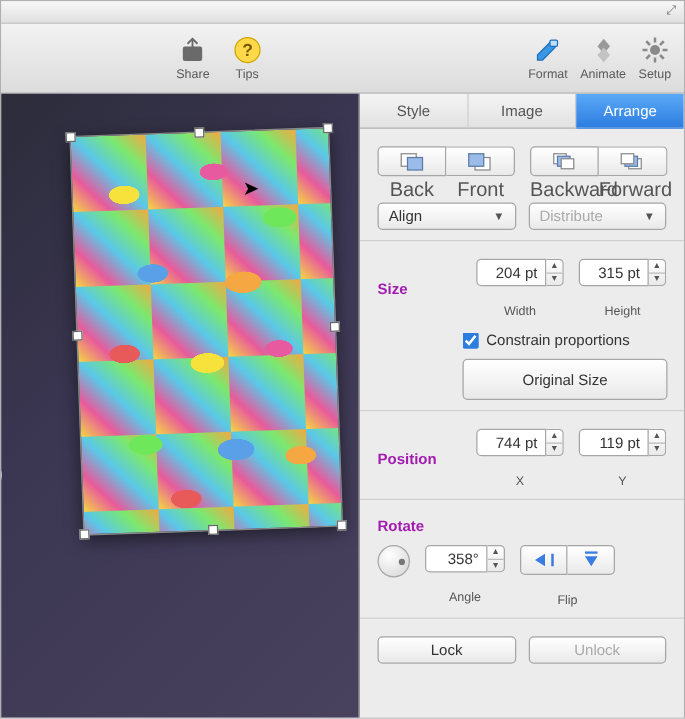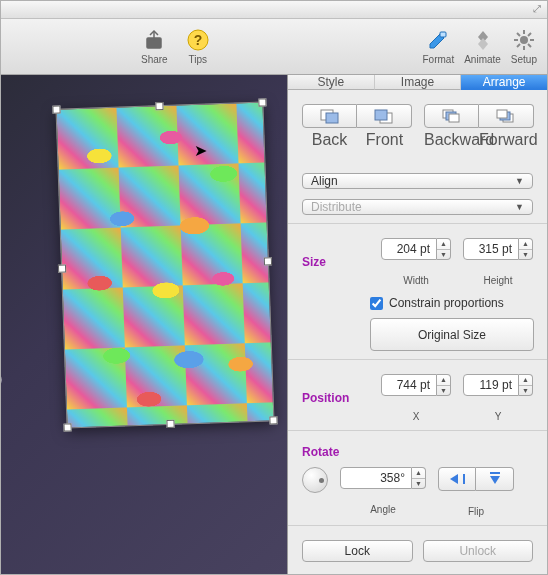--- a/index.html
+++ b/index.html
@@ -52,21 +52,21 @@
 
   .segbtns { display: flex; gap: 12px; justify-content: space-between; }
   .segpair { display: flex; }
   .segbtn { width: 55px; height: 24px; background: linear-gradient(#ffffff,#e9e9e9); border: 1px solid #a6a6a6; display: flex; align-items: center; justify-content: center; cursor: pointer; }
   .segbtn:first-child { border-radius: 4px 0 0 4px; }
   .segbtn:last-child { border-radius: 0 4px 4px 0; border-left: none; }
   .segcaptions { display: flex; gap: 12px; justify-content: space-between; margin-top: 3px; }
   .captionpair { display: flex; }
   .cap { width: 55px; text-align: center; font-size: 16px; color: #555; }
 
-  .row-ab { display: flex; gap: 10px; margin-top: 24px; flex-direction: column; }
+  .row-ab { display: flex; gap: 10px; margin-top: 0; }
   .dropdown { flex: 1; height: 22px; background: linear-gradient(#ffffff,#e9e9e9); border: 1px solid #a6a6a6; border-radius: 4px; display: flex; align-items: center; padding: 0 8px; justify-content: space-between; font-size: 12px; cursor: pointer; }
   .dropdown.disabled { color: #aaa; cursor: default; }
   .dd-arrow { font-size: 9px; color: #555; }
 
   .fieldrow { display: flex; align-items: center; gap: 8px; }
   .flabel { width: 60px; font-size: 12px; color: #a21caf; font-weight: bold; }
   .numgroup { display: flex; gap: 12px; margin-left: auto; }
   .numcol { display: flex; flex-direction: column; align-items: center; }
   .numfield { display: flex; align-items: flex-start; }
   .numfield .val { width: 56px; height: 22px; background: #fff; border: 1px solid #a6a6a6; border-radius: 4px 0 0 4px; padding: 0 6px; font-size: 12px; color: #333; text-align: right; }
@@ -291,21 +291,21 @@
           </div>
         </div>
       </div>
 
       <div class="panel">
         <div class="flabel">Rotate</div>
         <div class="rotaterow">
           <div class="dial"></div>
           <div class="numcol">
             <div class="numfield">
-              <input class="val" style="width: 72px;" value="358°">
+              <input class="val" style="width: 50px;" value="358°">
               <div class="stepper">
                   <div class="up">▲</div>
                   <div class="down">▼</div>
                 </div>
             </div>
             <div class="sublbl">Angle</div>
           </div>
           <div class="numcol">
             <div class="flipbtns">
               <div class="segbtn">

